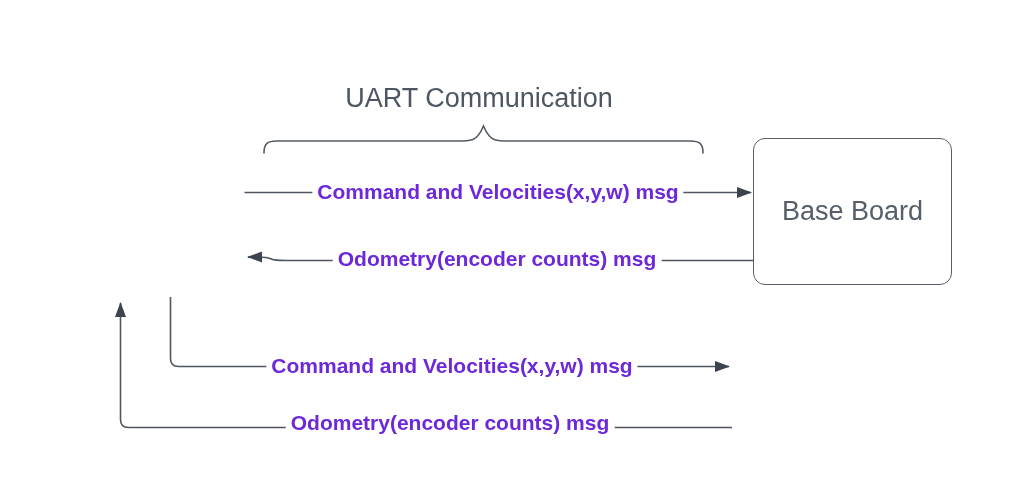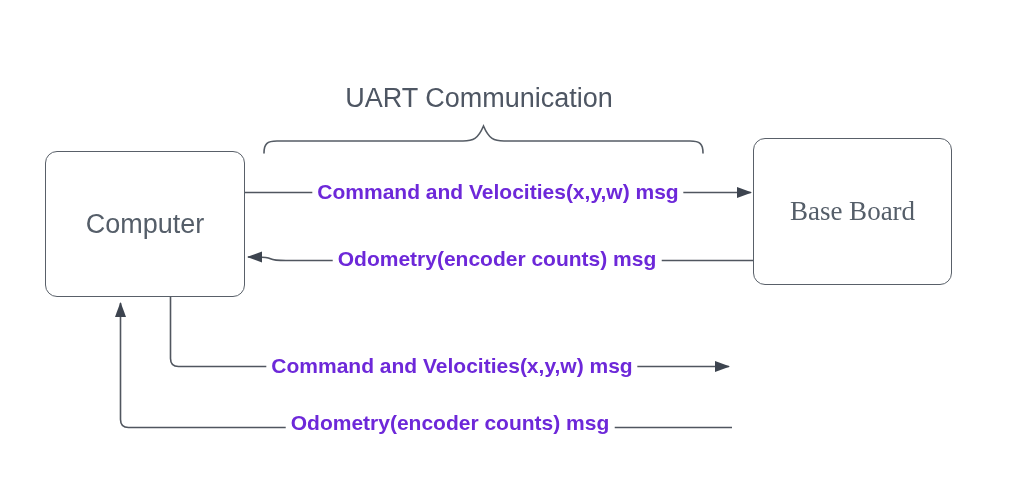--- a/index.html
+++ b/index.html
@@ -39,21 +39,21 @@
     display: flex;
     align-items: center;
     justify-content: center;
     text-align: center;
     color: #555e69;
     font-size: 27px;
     line-height: 1.2;
     box-sizing: border-box;
   }
   .node-computer { left: 45px;  top: 151px; width: 200px; height: 146px; }
-  .node-base    { left: 753px; top: 138px; width: 199px; height: 147px; font-family: Liberation Serif, serif; }
+  .node-base    { left: 753px; top: 138px; width: 199px; height: 147px; }
   .node-scara   { left: 732px; top: 320px; width: 198px; height: 148px; }
   .node-scara .node-label { display: inline-block; max-width: 125px; }
   .edge-label {
     position: absolute;
     transform: translate(-50%, -50%);
     background: #ffffff;
     color: #6d28d9;
     font-weight: bold;
     font-size: 21px;
     white-space: nowrap;
@@ -84,23 +84,20 @@
 
     <path d="M753 260.5 L286 260.5 Q274 260.5 270.5 258.7 Q267 257 258 257 L248 257" fill="none" stroke="#50565f" stroke-width="1.6" marker-end="url(#arrowhead)"></path>
 
     <path d="M170.5 297 L170.5 358.5 Q170.5 366.5 178.5 366.5 L729 366.5" fill="none" stroke="#50565f" stroke-width="1.6" marker-end="url(#arrowhead)"></path>
 
     <path d="M732 427.5 L128.5 427.5 Q120.5 427.5 120.5 419.5 L120.5 303" fill="none" stroke="#50565f" stroke-width="1.6" marker-end="url(#arrowhead)"></path>
   </svg>
 
   <div class="diagram-title">UART Communication</div>
 
-  <div class="node node-computer">
-    <span class="node-label">Computer</span>
-  </div>
 
   <div class="node node-base">
     <span class="node-label">Base Board</span>
   </div>
 
 
   <div class="edge-label label-cmd-base">Command and Velocities(x,y,w) msg</div>
 
   <div class="edge-label label-odo-base">Odometry(encoder counts) msg</div>
 

